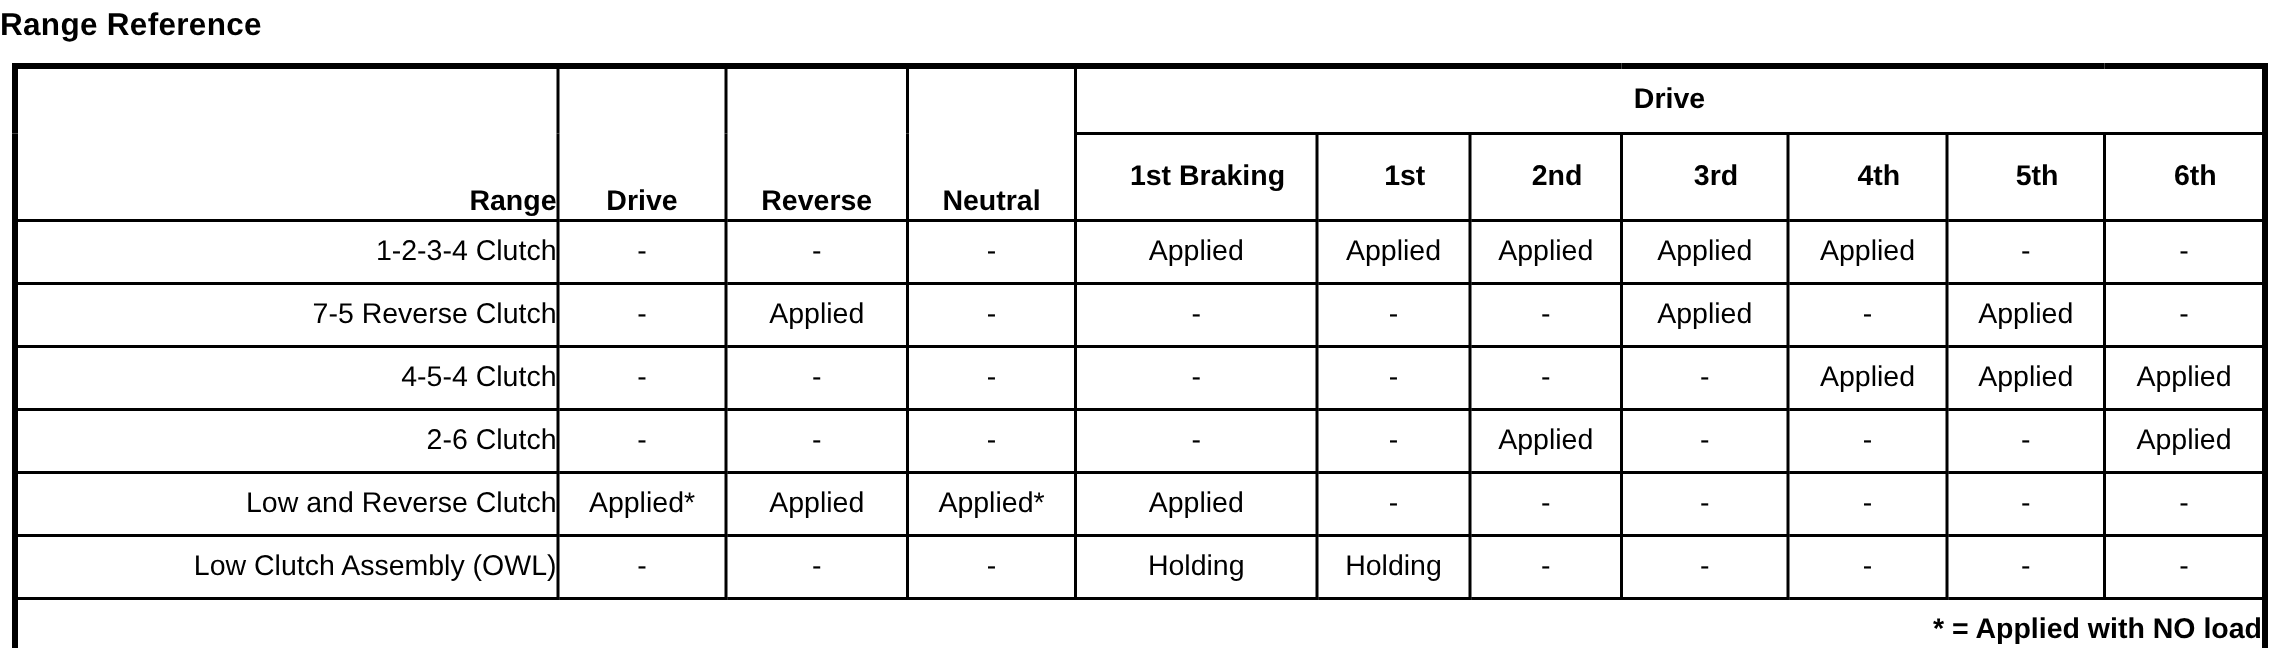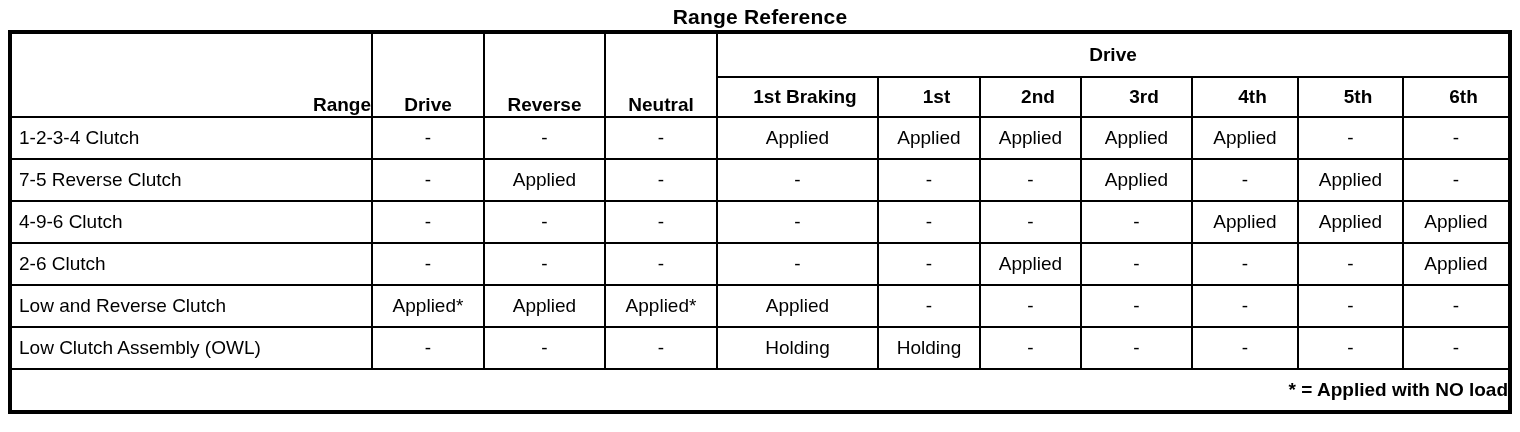--- a/index.html
+++ b/index.html
@@ -11,23 +11,22 @@
     font-family: "Liberation Sans", sans-serif;
     color: #000000;
     overflow: hidden;
   }
   .page {
     width: 1520px;
     height: 432px;
     box-sizing: border-box;
   }
   .title {
-    height: 30px;
+    height: 42px;
     line-height: 34px;
-    text-align: center;
     font-weight: bold;
     font-size: 21px;
     letter-spacing: 0.2px;
   }
   table.range-table {
     border-collapse: collapse;
     table-layout: fixed;
     margin-left: 8px;
     background: #ffffff;
     border: 4px solid #000000;
@@ -48,25 +47,25 @@
   th.merged {
     vertical-align: bottom;
     padding-bottom: 10px;
   }
   th.corner {
     vertical-align: bottom;
     padding-bottom: 10px;
     text-align: right;
   }
   tr.drive-row { height: 45px; }
-  tr.sub-head-row th { height: 40px; padding-left: 15px; }
+  tr.sub-head-row th { height: 58px; padding-left: 15px; }
   tbody tr { height: 42px; }
   tbody td { text-align: center; font-weight: normal; }
   tbody td.row-label {
-    text-align: left;
+    text-align: right;
     padding-left: 7px;
   }
   tfoot td {
     height: 43px;
     text-align: right;
     padding-left: 7px;
     font-weight: bold;
   }
 </style>
 </head>
@@ -129,21 +128,21 @@
           <td>-</td>
           <td>-</td>
           <td>-</td>
           <td>-</td>
           <td>Applied</td>
           <td>-</td>
           <td>Applied</td>
           <td>-</td>
         </tr>
         <tr>
-          <td class="row-label">4-9-6 Clutch</td>
+          <td class="row-label">4-5-4 Clutch</td>
           <td>-</td>
           <td>-</td>
           <td>-</td>
           <td>-</td>
           <td>-</td>
           <td>-</td>
           <td>-</td>
           <td>Applied</td>
           <td>Applied</td>
           <td>Applied</td>

